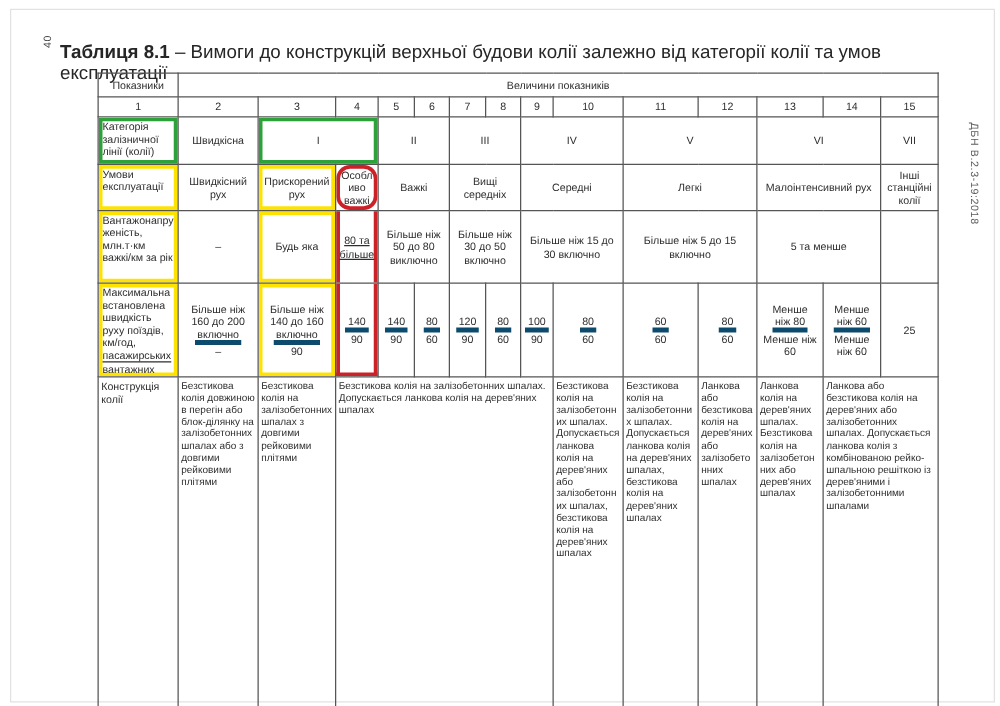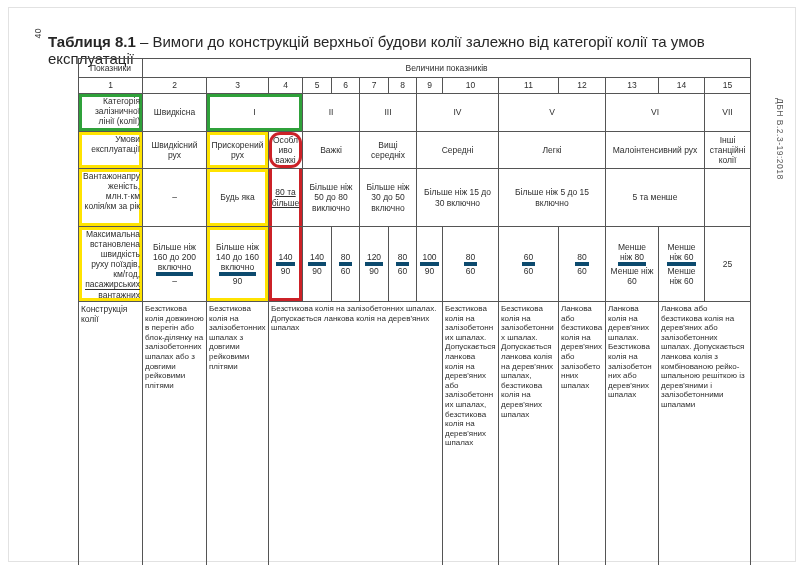--- a/index.html
+++ b/index.html
@@ -18,21 +18,21 @@
   .title b{font-weight:bold;}
   table.main{
     position:absolute;left:78px;top:58px;width:672px;
     border-collapse:collapse;table-layout:fixed;
   }
   td{
     border:1px solid #555;font-size:8.5px;line-height:1.18;
     text-align:center;vertical-align:middle;padding:1px 2px;
     word-wrap:break-word;overflow-wrap:break-word;
   }
-  td.lbl{text-align:right;vertical-align:top;padding:2px 2px 1px 3px;}
+  td.lbl{text-align:left;vertical-align:top;padding:2px 2px 1px 3px;}
   tr.r-constr td{vertical-align:top;text-align:left;font-size:8px;line-height:1.2;padding:2px 2px;}
   .hl-green{box-shadow:inset 0 0 0 3px var(--green);}
   .hl-yellow{box-shadow:inset 0 0 0 3px var(--yellow);}
   .hl-red-full{box-shadow:inset 0 0 0 3px var(--red);border-radius:11px;}
   .hl-red-sides{box-shadow:inset 3px 0 0 var(--red), inset -3px 0 0 var(--red);text-decoration:underline;}
   .hl-red-bottom{box-shadow:inset 3px 0 0 var(--red), inset -3px 0 0 var(--red), inset 0 -3px 0 var(--red);}
   .frac{display:flex;flex-direction:column;align-items:center;justify-content:center;}
   .frac .fu{border-bottom:4px solid #0c4a6e;padding:0 2px;}
   .u-line{border-bottom:1px solid #2e2e2e;display:inline-block;}
 </style>
@@ -108,21 +108,21 @@
     <td class="hl-red-full">Особливо важкі</td>
     <td colspan="2">Важкі</td>
     <td colspan="2">Вищі середніх</td>
     <td colspan="2">Середні</td>
     <td colspan="2">Легкі</td>
     <td colspan="2">Малоінтенсивний рух</td>
     <td>Інші станційні колії</td>
   </tr>
 
   <tr style="height:58px">
-    <td class="lbl hl-yellow">Вантажонапруженість, млн.т·км колія/км за рік</td>
+    <td class="lbl hl-yellow">Вантажонапруженість, млн.т·км важкі/км за рік</td>
     <td>–</td>
     <td class="hl-yellow">Будь яка</td>
     <td class="hl-red-sides">80 та більше</td>
     <td colspan="2">Більше ніж 50 до 80 виключно</td>
     <td colspan="2">Більше ніж 30 до 50 включно</td>
     <td colspan="2">Більше ніж 15 до 30 включно</td>
     <td colspan="2">Більше ніж 5 до 15 включно</td>
     <td colspan="2">5 та менше</td>
     <td></td>
   </tr>

